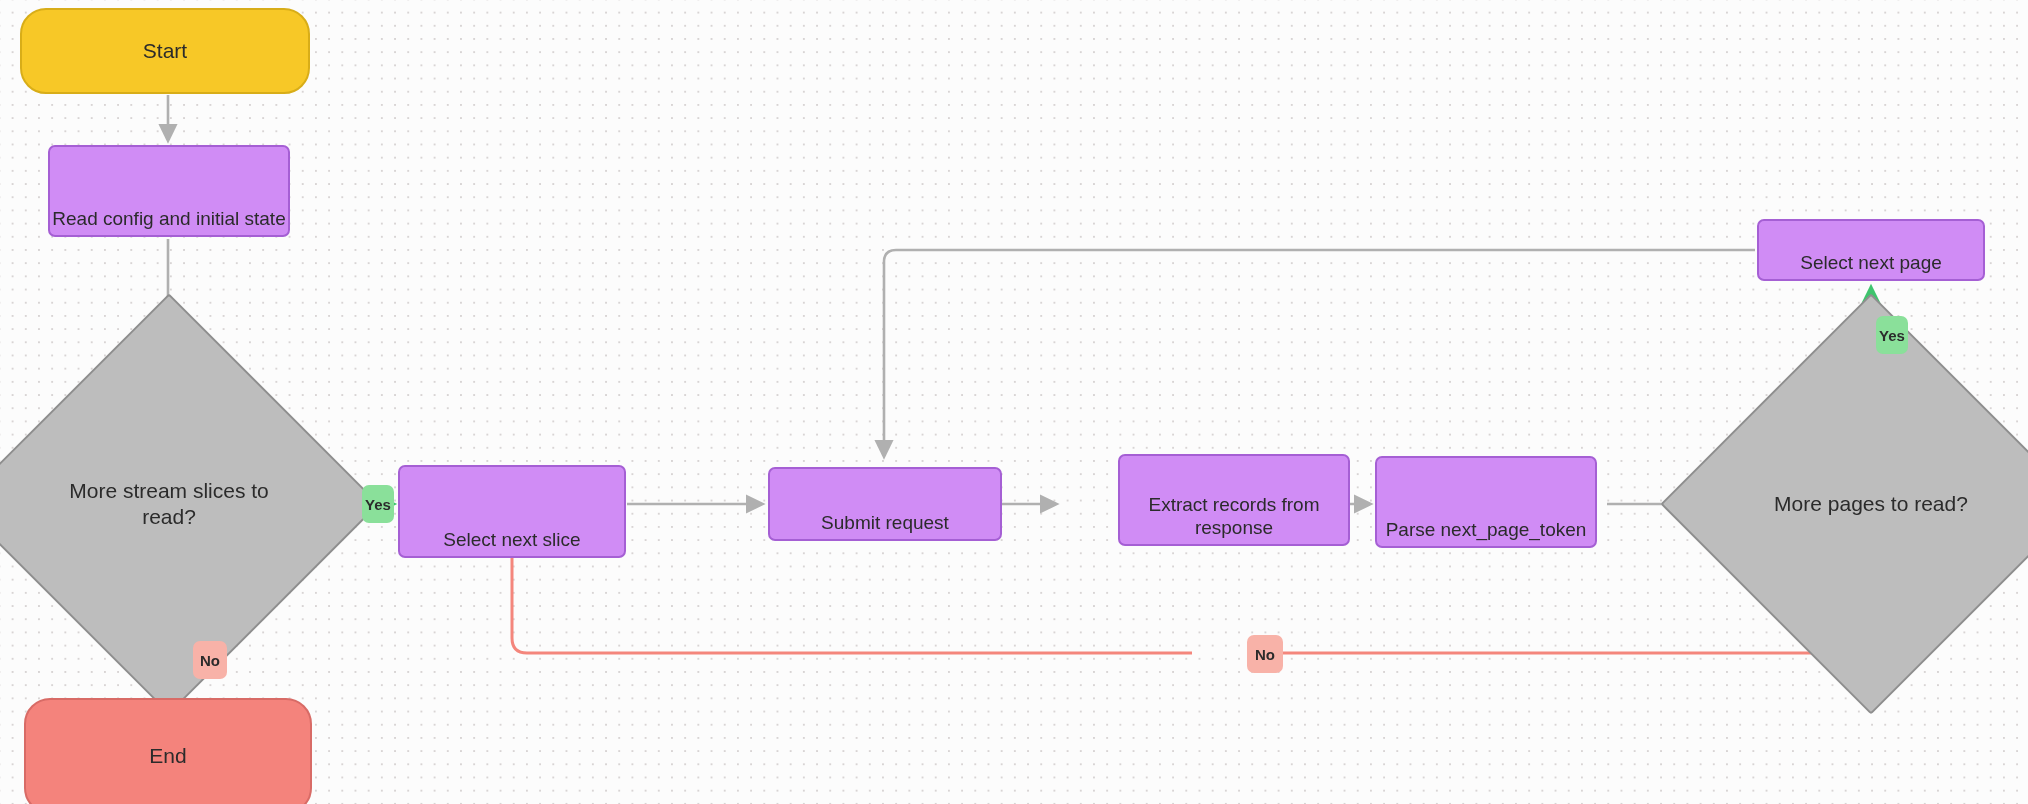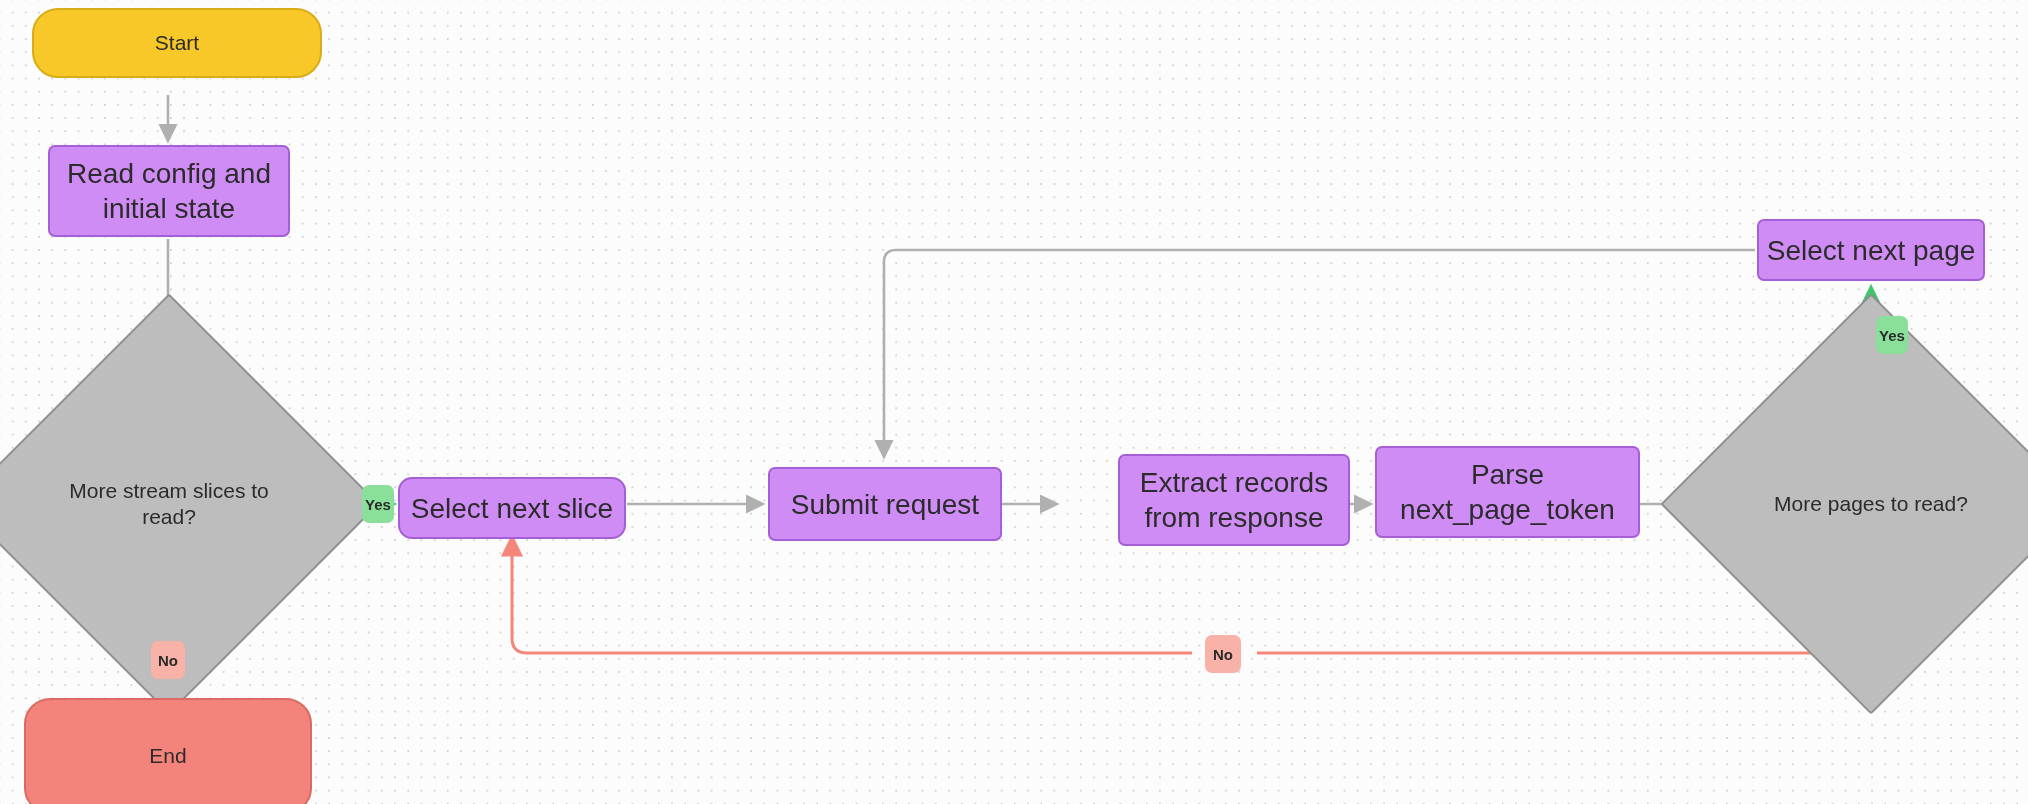--- a/index.html
+++ b/index.html
@@ -49,22 +49,23 @@
     border-color: #d8ad18;
   }
   .node-end {
     background: #f4837c;
     border-color: #d86b66;
   }
   .node-process {
     background: #d08cf5;
     border: 2px solid #a55fd4;
     border-radius: 7px;
-    font-size: 28px;
+    font-size: 19px;
     padding: 4px 0;
+    align-items: flex-end;
   }
   .node-decision {
     background: transparent;
     border: none;
     font-size: 21px;
   }
   .diamond-shape {
     position: absolute;
     left: 0;
     top: 0;
@@ -92,20 +93,21 @@
     color: #2b2b2b;
     border-radius: 7px;
     user-select: none;
   }
   .edge-label-yes {
     background: #8ae09a;
     margin-left: 21px;
   }
   .edge-label-no {
     background: #f8b2a8;
+    margin-left: 42px;
   }
 </style>
 </head>
 <body>
 
 <div id="canvas">
 
   <svg id="edge-layer" viewBox="0 0 2028 804" width="2028" height="804" xmlns="http://www.w3.org/2000/svg">
     <defs>
       <marker id="arrow-grey" markerWidth="9" markerHeight="9" refX="6.2" refY="4.5" orient="auto" markerUnits="strokeWidth">
@@ -139,50 +141,50 @@
 
     <path d="M1871,372 L1871,352" fill="none" stroke="#3ec46d" stroke-width="3"></path>
     <path d="M1871,318 L1871,288" fill="none" stroke="#3ec46d" stroke-width="3" marker-end="url(#arrow-green)"></path>
 
     <path d="M1755,250 L896,250 Q884,250 884,262 L884,456" fill="none" stroke="#b0b0b0" stroke-width="2.6" marker-end="url(#arrow-grey)"></path>
 
     <path d="M1871,626 Q1871,653 1856,653 L1257,653" fill="none" stroke="#f4867c" stroke-width="3"></path>
     <path d="M1192,653 L527,653 Q512,653 512,638 L512,538" fill="none" stroke="#f4867c" stroke-width="3" marker-end="url(#arrow-red)"></path>
   </svg>
 
-  <div class="node node-terminal node-start" style="left:20px; top:8px; width:290px; height:70px;margin-left:12px;">
+  <div class="node node-terminal node-start" style="left:20px; top:8px; width:290px; height:86px;">
     <span>Start</span>
   </div>
 
   <div class="node node-process" style="left:48px; top:145px; width:242px; height:92px;">
     <span>Read config and initial state</span>
   </div>
 
   <div class="node node-decision" style="left:20px; top:355px; width:298px; height:298px;">
     <span class="diamond-shape"></span>
     <span class="diamond-label">More stream slices to read?</span>
   </div>
 
   <div class="node node-terminal node-end" style="left:24px; top:698px; width:288px; height:116px;">
     <span>End</span>
   </div>
 
-  <div class="node node-process" style="left:398px; top:477px; width:228px; height:62px;border-radius:14px;">
+  <div class="node node-process" style="left:398px; top:465px; width:228px; height:93px;">
     <span>Select next slice</span>
   </div>
 
   <div class="node node-process" style="left:768px; top:467px; width:234px; height:74px;">
     <span>Submit request</span>
   </div>
 
   <div class="node node-process" style="left:1118px; top:454px; width:232px; height:92px;">
     <span>Extract records from response</span>
   </div>
 
-  <div class="node node-process" style="left:1375px; top:446px; width:265px; height:92px;">
+  <div class="node node-process" style="left:1375px; top:456px; width:222px; height:92px;">
     <span>Parse next_page_token</span>
   </div>
 
   <div class="node node-process" style="left:1757px; top:219px; width:228px; height:62px;">
     <span>Select next page</span>
   </div>
 
   <div class="node node-decision" style="left:1722px; top:355px; width:298px; height:298px;">
     <span class="diamond-shape"></span>
     <span class="diamond-label">More pages to read?</span>

